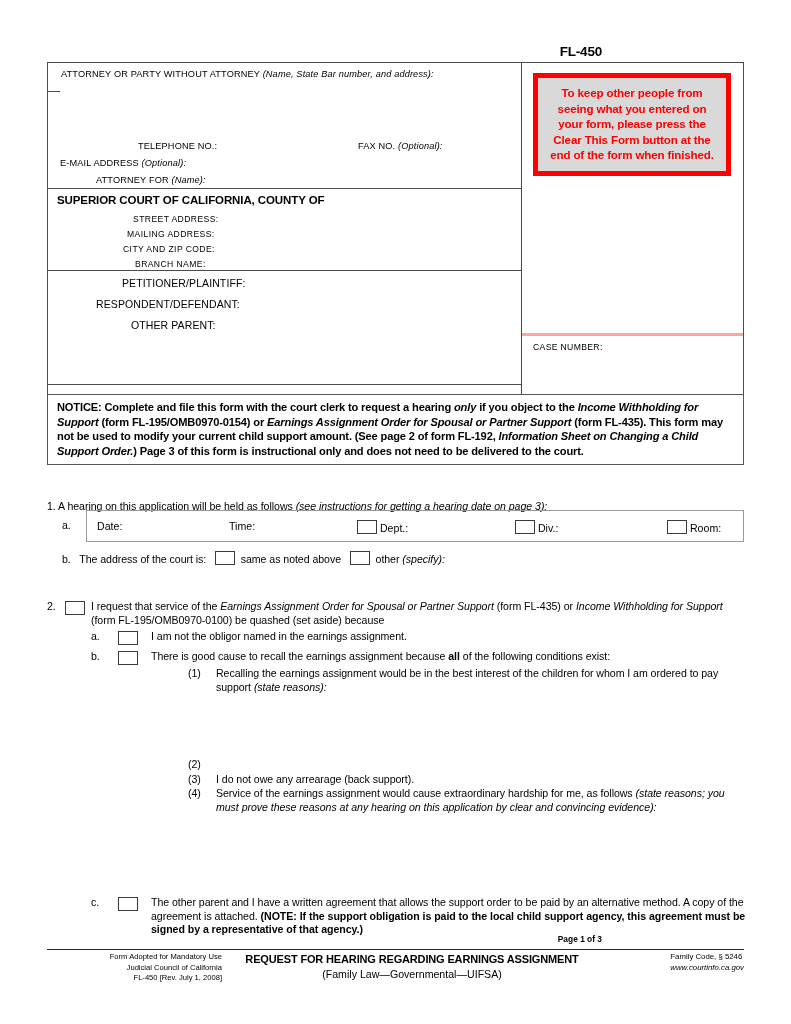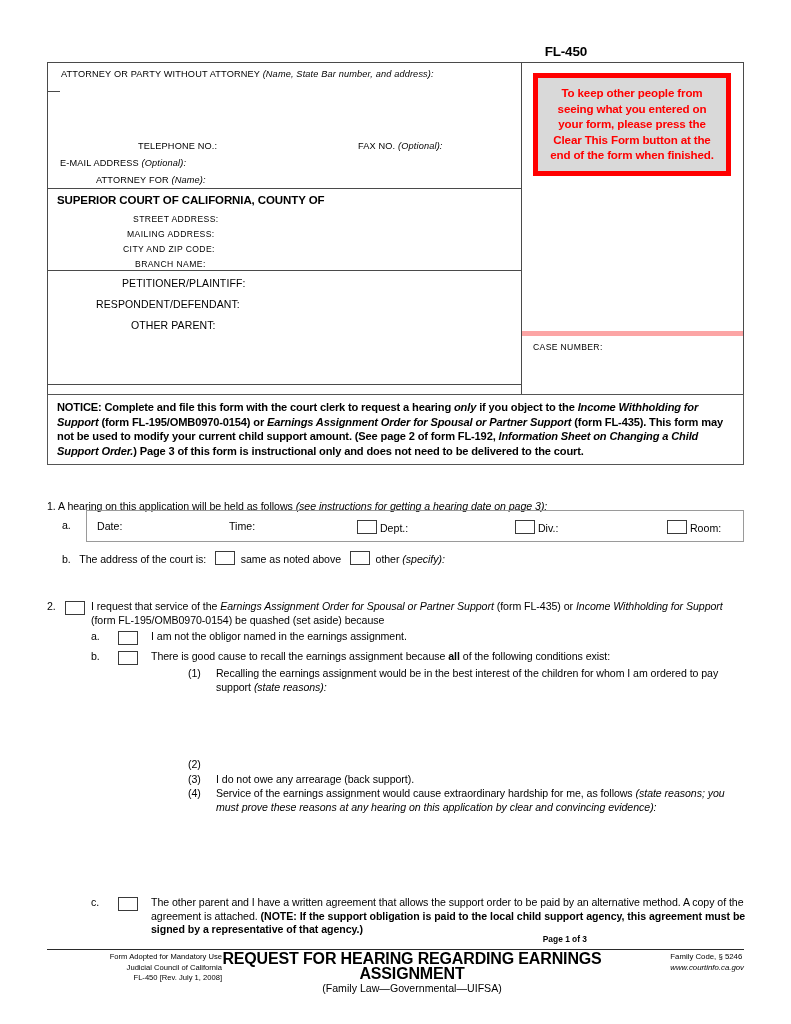--- a/index.html
+++ b/index.html
@@ -13,20 +13,21 @@
     font-family: "Liberation Sans", sans-serif;
     color: #000000;
     position: relative;
     overflow: hidden;
   }
   .page {
     position: absolute;
     left: 0; top: 0;
     width: 634px;
     height: 1024px;
+    padding-left: 15px;
   }
 
   
   .form-number {
     position: absolute;
     right: 47px;
     top: 44px;
     font-size: 13.5px;
     font-weight: bold;
     letter-spacing: -0.2px;
@@ -147,21 +148,21 @@
     font-size: 12.3px;
     font-weight: bold;
     line-height: 16px;
     letter-spacing: -0.1px;
   }
 
   
   .right-upper {
     height: 273px;
     box-sizing: border-box;
-    border-bottom: 5px solid #fca5a5;
+    border-bottom: 3px solid #fca5a5;
     position: relative;
   }
   .right-lower {
     height: 48px;
     box-sizing: border-box;
     position: relative;
   }
   .case-number-lbl {
     position: absolute;
     left: 11px;
@@ -350,21 +351,21 @@
     line-height: 10.5px;
   }
   .foot-center {
     position: absolute;
     left: 150px;
     top: 0;
     width: 430px;
     text-align: center;
   }
   .foot-title {
-    font-size: 16px;
+    font-size: 11px;
     font-weight: bold;
     line-height: 14.5px;
     letter-spacing: -0.15px;
   }
   .foot-sub {
     font-size: 10.6px;
     font-weight: normal;
     line-height: 14px;
   }
   .foot-right {
@@ -460,21 +461,21 @@
     <span class="cbx"></span>&nbsp;
     <span>same as noted above</span>&nbsp;&nbsp;
     <span class="cbx"></span>&nbsp;
     <span>other </span><i>(specify):</i>
   </div>
 
   <div class="sec2">
     <div class="sec2-head body-text">
       <span class="sec2-num">2.</span>
       <span class="sec2-cbx"><span class="cbx"></span></span>
-      <span class="sec2-body"><span>I request that service of the </span><i>Earnings Assignment Order for Spousal or Partner Support</i><span> (form FL-435) or </span><i>Income Withholding for Support</i><span> (form FL-195/OMB0970-0154) be quashed (set aside) because</span></span>
+      <span class="sec2-body"><span>I request that service of the </span><i>Earnings Assignment Order for Spousal or Partner Support</i><span> (form FL-435) or </span><i>Income Withholding for Support</i><span> (form FL-195/OMB0970-0100) be quashed (set aside) because</span></span>
     </div>
 
     <div class="sub-row body-text">
       <span class="sub-letter">a.</span>
       <span class="sub-cbx"><span class="cbx"></span></span>
       <span class="sub-text">I am not the obligor named in the earnings assignment.</span>
     </div>
 
     <div class="sub-row body-text">
       <span class="sub-letter">b.</span>

